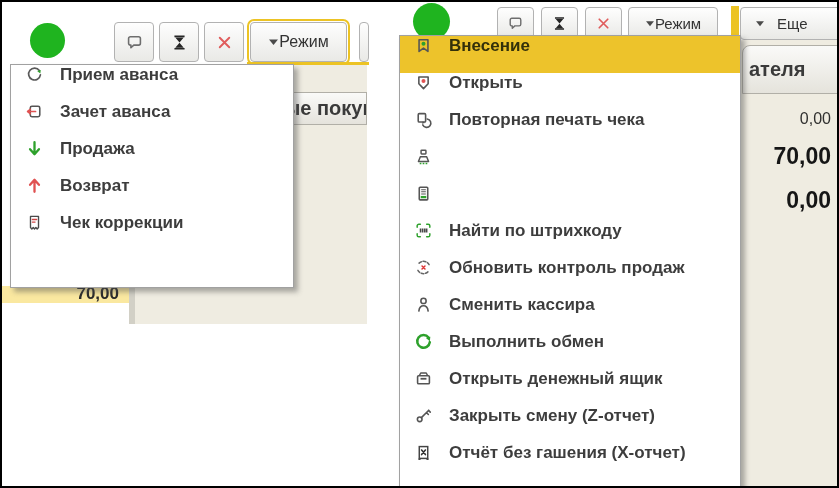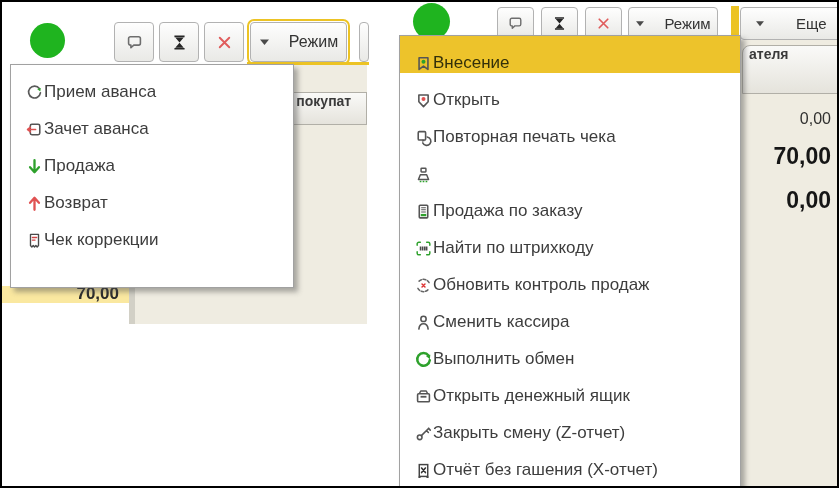--- a/index.html
+++ b/index.html
@@ -1,33 +1,33 @@
 <!DOCTYPE html>
 <html><head>
 <meta charset="utf-8">
 <style>
   html,body{margin:0;padding:0;background:#fff;}
   .stage{position:relative;width:839px;height:488px;box-sizing:border-box;border:2px solid #000;
          background:#fff;overflow:hidden;font-family:"Liberation Sans",sans-serif;}
   .abs{position:absolute;}
   .circle{position:absolute;border-radius:50%;background:#1FB41F;}
-  .tbtn{position:absolute;display:flex;align-items:center;justify-content:center;gap:19px;
+  .tbtn{position:absolute;display:flex;align-items:center;justify-content:center;gap:0;
         background:linear-gradient(#fefefe,#e9e9e6);border:1px solid #b2b2b2;border-radius:4px;
         padding:0;cursor:pointer;font-family:inherit;font-size:16px;color:#333;}
   .tbtn.focus{outline:2px solid #ECC324;outline-offset:1px;}
   .menu{position:absolute;background:#fff;border:1px solid #a1a1a1;
         box-shadow:4px 4px 5px rgba(80,80,80,.45);box-sizing:border-box;}
-  .mrow{display:flex;align-items:flex-end;height:37px;padding:0 14px;font-size:17px;
-        color:#3d3d3d;cursor:pointer;white-space:nowrap;overflow:hidden;}
+  .mrow{display:flex;align-items:flex-start;height:37px;padding:0 14px;gap:16px;font-size:17px;
+        color:#3d3d3d;cursor:pointer;white-space:nowrap;overflow:hidden;font-weight:bold;}
   .mrow.hl{background:#EDC32B;color:#33300a;}
   .micon{width:19px;height:19px;display:flex;flex:0 0 auto;}
   .cream{position:absolute;background:#EFECE1;}
-  .hdrbar{position:absolute;display:flex;box-sizing:border-box;
+  .hdrbar{position:absolute;display:flex;align-items:center;box-sizing:border-box;
           background:linear-gradient(#fafaf8,#e5e3dc);border:1px solid #b1afa7;
-          font-size:14px;font-weight:bold;color:#3a3a3a;white-space:nowrap;overflow:hidden;}
+          font-size:20px;font-weight:bold;color:#3a3a3a;white-space:nowrap;overflow:hidden;}
   .num{position:absolute;right:6px;text-align:right;color:#30302f;white-space:nowrap;margin-left:39px;}
   .ylw{position:absolute;background:#ECC324;}
   svg{display:block;}
 </style>
 </head>
 <body>
 
 <div class="stage">
 
   <div class="circle" style="left:28px;top:21px;width:35px;height:35px"></div>
@@ -237,21 +237,20 @@
     </div>
 
     <div class="mrow">
       <span class="micon">
         <svg width="19" height="19" viewBox="0 0 18 18">
             <rect x="5" y="3" width="8" height="12" rx="0.8" fill="none" stroke="#555" stroke-width="1.5"></rect>
             <path d="M6.8 5.4h4.4M6.8 7.4h4.4M6.8 9.4h4.4" stroke="#555" stroke-width="1"></path>
             <rect x="6.4" y="11.3" width="5.2" height="2.2" fill="#2EA12C"></rect>
           </svg>
       </span>
-      <span>Продажа по заказу</span>
     </div>
 
     <div class="mrow">
       <span class="micon">
         <svg width="19" height="19" viewBox="0 0 18 18">
             <path d="M3 6V4.6A1.6 1.6 0 0 1 4.6 3H6M12 3h1.4A1.6 1.6 0 0 1 15 4.6V6M15 12v1.4a1.6 1.6 0 0 1-1.6 1.6H12M6 15H4.6A1.6 1.6 0 0 1 3 13.4V12" fill="none" stroke="#2EA12C" stroke-width="1.4" stroke-linecap="round"></path>
             <path d="M6.2 7v4M8.2 7v4M10.2 7v4M12 7v4" stroke="#4a4a4a" stroke-width="1.5"></path>
           </svg>
       </span>
       <span>Найти по штрихкоду</span>

